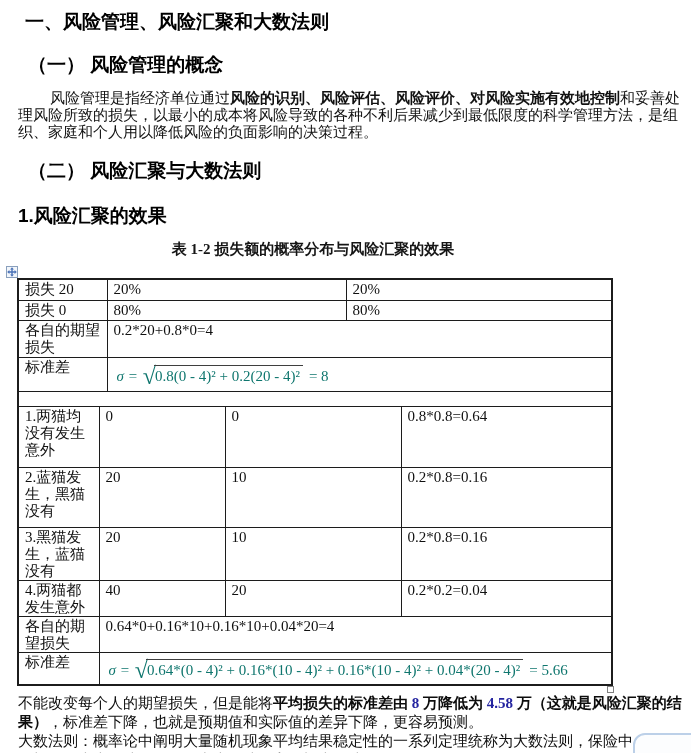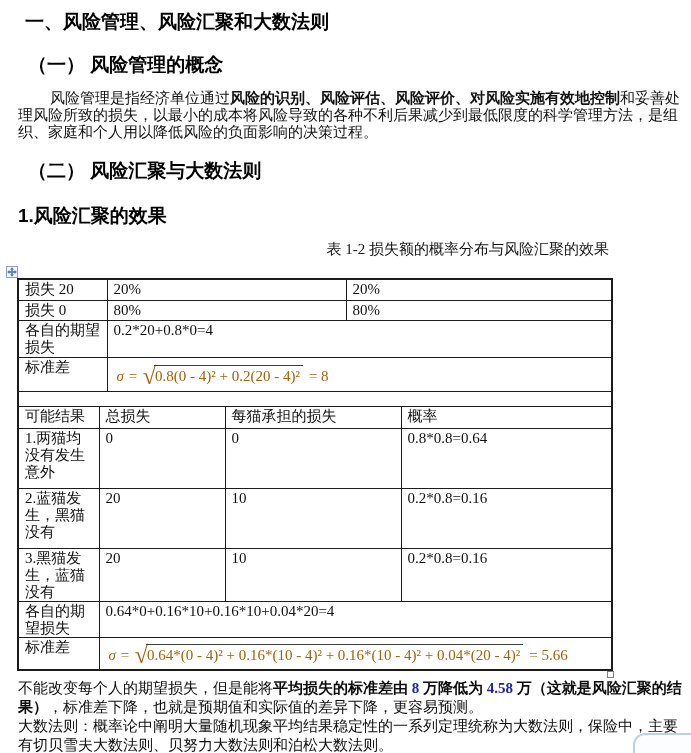--- a/index.html
+++ b/index.html
@@ -20,37 +20,38 @@
   .h3{margin:19px 0 0 18px;}
   .intro{
     font-size:15px;line-height:17px;
     margin:12px 6px 0 18px;
     text-indent:32px;
   }
   .intro .b{font-weight:bold;}
   .caption{
     font-size:15px;color:#151515;
     width:592px;margin:11px 0 0 17px;
-    text-align:right;
+    text-align:center;
+    font-weight:bold;
   }
   .table-region{position:relative;margin:19px 0 0 17px;width:596px;}
   .tbl-wrapper{border:2px solid #1c1c1c;width:592px;}
   table.grid{border-collapse:collapse;border:hidden;width:592px;table-layout:fixed;}
   table.grid td,table.grid th{
     border:1px solid #1c1c1c;
     font-size:15px;font-weight:normal;text-align:left;vertical-align:top;
     padding:1px 4px 0 6px;line-height:17px;overflow:hidden;color:#101010;
   }
   .num{font-family:"Liberation Serif","DejaVu Serif",serif;color:#32325a;}
   .center{text-align:center;}
   .r22{height:22px}.r20{height:20px}.r37{height:37px}.r34{height:34px}
   .r21{height:21px}.r60{height:60px}.r52{height:52px}.r36{height:36px}.r35{height:35px}.r32{height:32px}
   .spacer{height:14px;border-top:1px solid #1c1c1c;border-bottom:1px solid #1c1c1c;background:#fff;}
   .fcell{vertical-align:middle !important;padding-left:9px !important;}
-  .formula{color:#a16207;white-space:nowrap;font-size:15px;}
+  .formula{color:#0f766e;white-space:nowrap;font-size:15px;}
   .f-lhs{font-style:italic;margin-right:5px;}
   .f-sign{display:inline-block;font-size:24px;line-height:10px;vertical-align:-3px;margin-right:-2px;font-style:normal;}
   .f-rad{display:inline-block;border-top:1px solid #3f3f3f;padding:2px 3px 0 1px;}
   .f-res{margin-left:6px;}
   .move-handle{
     position:absolute;left:-11px;top:-14px;width:12px;height:12px;cursor:move;
   }
   .resize-handle{
     position:absolute;right:-1px;bottom:-7px;width:5px;height:5px;
     border:1px solid #808080;background:#fff;cursor:nwse-resize;
@@ -122,43 +123,43 @@
     <div class="spacer"></div>
 
     <table class="grid">
       <colgroup>
           <col style="width:80px">
           <col style="width:126px">
           <col style="width:176px">
           <col style="width:210px">
         </colgroup>
       <tbody>
-          <tr class="r21">
-        <th>可能结果</th>
-        <th>总损失</th>
-        <th>每猫承担的损失</th>
-        <th>概率</th>
-      </tr>
       <tr class="r60">
         <td>1.两猫均没有发生意外</td>
         <td class="num">0</td>
         <td class="num">0</td>
         <td class="num">0.8*0.8=0.64</td>
       </tr>
       <tr class="r60">
         <td>2.蓝猫发生，黑猫没有</td>
         <td class="num">20</td>
         <td class="num">10</td>
         <td class="num">0.2*0.8=0.16</td>
       </tr>
       <tr class="r52">
         <td>3.黑猫发生，蓝猫没有</td>
         <td class="num">20</td>
         <td class="num">10</td>
         <td class="num">0.2*0.8=0.16</td>
+      </tr>
+      <tr class="r36">
+        <td>4.两猫都发生意外</td>
+        <td class="num">40</td>
+        <td class="num">20</td>
+        <td class="num">0.2*0.2=0.04</td>
       </tr>
       <tr class="r35">
         <td>各自的期望损失</td>
         <td colspan="3" class="num">0.64*0+0.16*10+0.16*10+0.04*20=4</td>
       </tr>
       <tr class="r32">
         <td>标准差</td>
         <td colspan="3" class="fcell">
           <span class="formula"><span class="f-lhs">σ =</span><span class="f-sign">√</span><span class="f-rad">0.64*(0 - 4)² + 0.16*(10 - 4)² + 0.16*(10 - 4)² + 0.04*(20 - 4)²</span><span class="f-res">= 5.66</span></span>
         </td>

